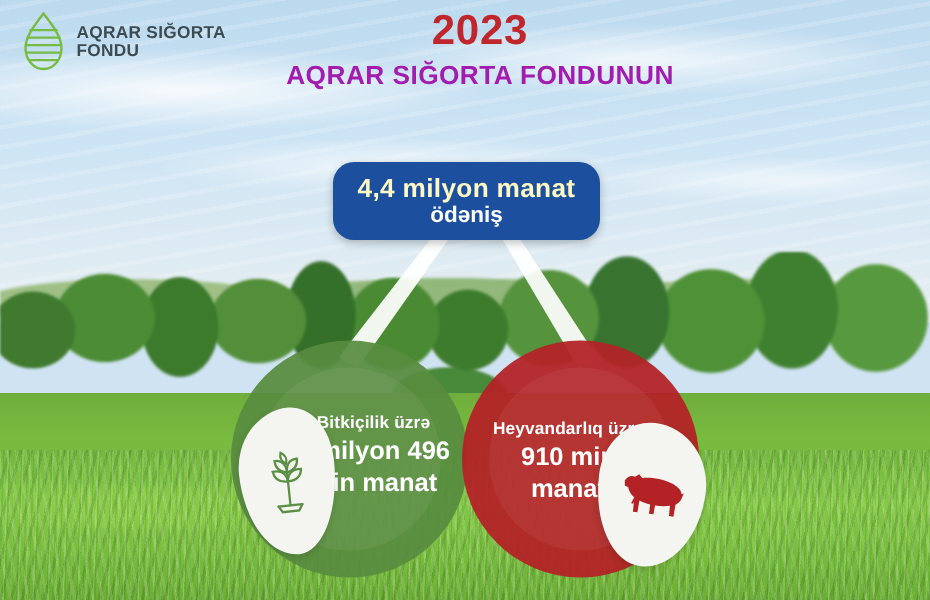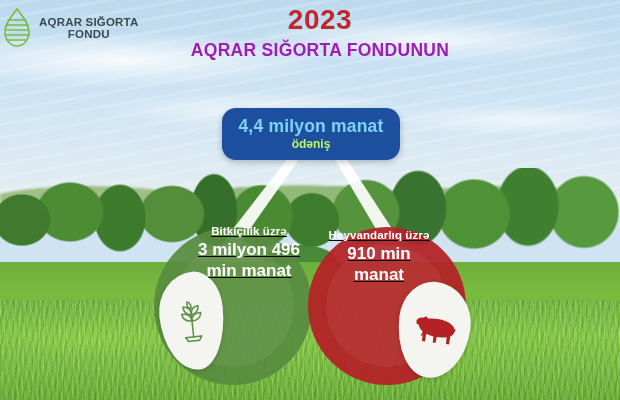--- a/index.html
+++ b/index.html
@@ -71,21 +71,21 @@
       linear-gradient(#73b83c 0%, #84c945 35%, #77bd3c 70%, #6aae34 100%);
   }
   .grass:after{
     content:"";position:absolute;inset:0;
     background:
       repeating-linear-gradient(92deg, rgba(255,255,255,.14) 0 1px, rgba(255,255,255,0) 1px 5px),
       repeating-linear-gradient(-88deg, rgba(30,80,20,.12) 0 1px, rgba(30,80,20,0) 1px 4px);
   }
 
   
-  .logo{position:absolute;left:2px;top:8px;display:flex;align-items:center;gap:7px;text-align:center;}
+  .logo{position:absolute;left:14px;top:8px;display:flex;align-items:center;gap:7px;}
   .logo-mark{width:30px;height:40px;flex:0 0 auto;}
   .logo-text{line-height:1.08;color:#3c4a52;font-size:11.5px;font-weight:600;letter-spacing:.2px;}
   .logo-text span{display:block;}
 
   
   .headline{position:absolute;left:160px;top:6px;width:320px;text-align:center;}
   .year{
     color:#c0272d;font-size:28px;font-weight:bold;letter-spacing:.5px;line-height:1;
     margin-bottom:6px;
   }
@@ -97,27 +97,27 @@
   
   .connectors{position:absolute;left:0;top:0;width:620px;height:400px;pointer-events:none;}
 
   
   .banner{
     position:absolute;left:222px;top:108px;width:178px;height:52px;
     background:#1c4f9e;border-radius:14px;
     display:flex;flex-direction:column;align-items:center;justify-content:center;
     box-shadow:0 2px 6px rgba(0,0,0,.25);
   }
-  .banner-main{color:#7dd3fc;font-size:17.5px;font-weight:bold;letter-spacing:.2px;line-height:1.05;}
-  .banner-sub{color:#bef264;font-size:12px;font-weight:bold;line-height:1.1;margin-top:2px;}
+  .banner-main{color:#fef9c3;font-size:17.5px;font-weight:bold;letter-spacing:.2px;line-height:1.05;}
+  .banner-sub{color:#ffffff;font-size:15px;font-weight:bold;line-height:1.1;margin-top:2px;}
 
   
   .circle{
     position:absolute;width:158px;height:158px;border-radius:50%;
-    display:flex;align-items:flex-start;justify-content:center;text-decoration:underline;
+    display:flex;align-items:center;justify-content:center;
   }
   .circle .inner-ring{
     position:absolute;left:18px;top:18px;width:122px;height:122px;border-radius:50%;
   }
   .circle .caption{position:relative;text-align:center;color:#fff;padding:0 6px;}
   .cap-label{font-size:11.5px;font-weight:bold;line-height:1.15;letter-spacing:.1px;}
   .cap-value{font-size:17px;font-weight:bold;line-height:1.2;margin-top:2px;}
 
   #circle-crop{left:154px;top:227px;background:rgba(88,140,63,.93);}
   #circle-crop .inner-ring{background:rgba(255,255,255,.055);}

